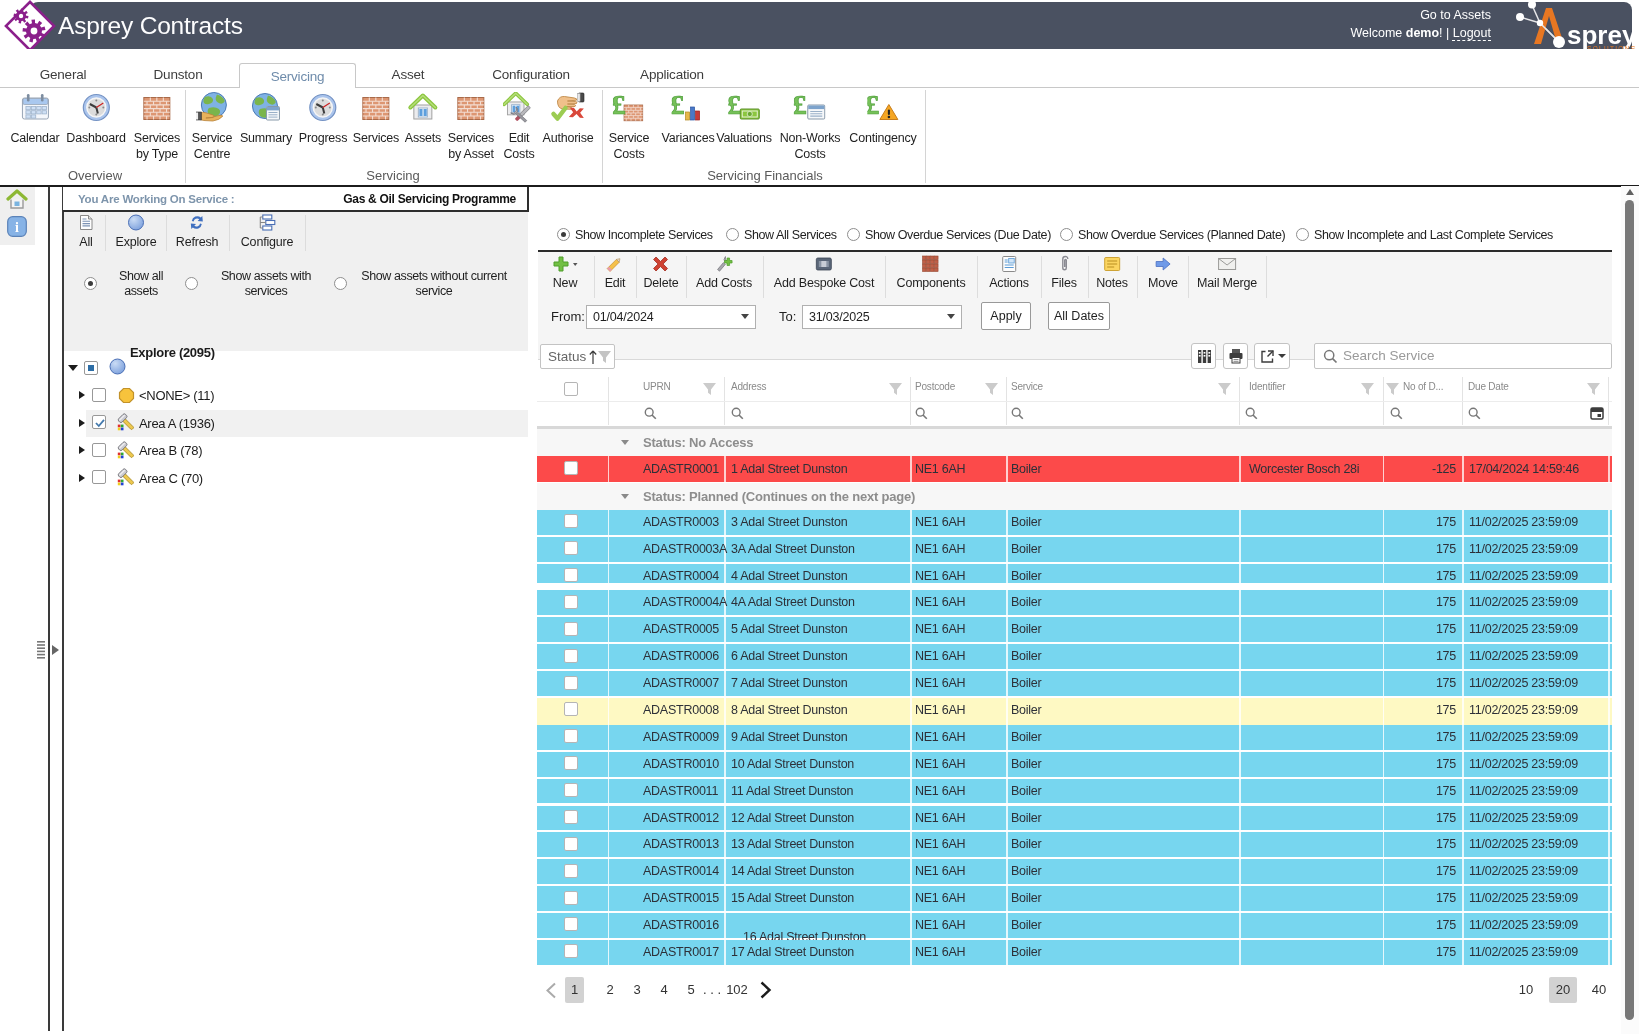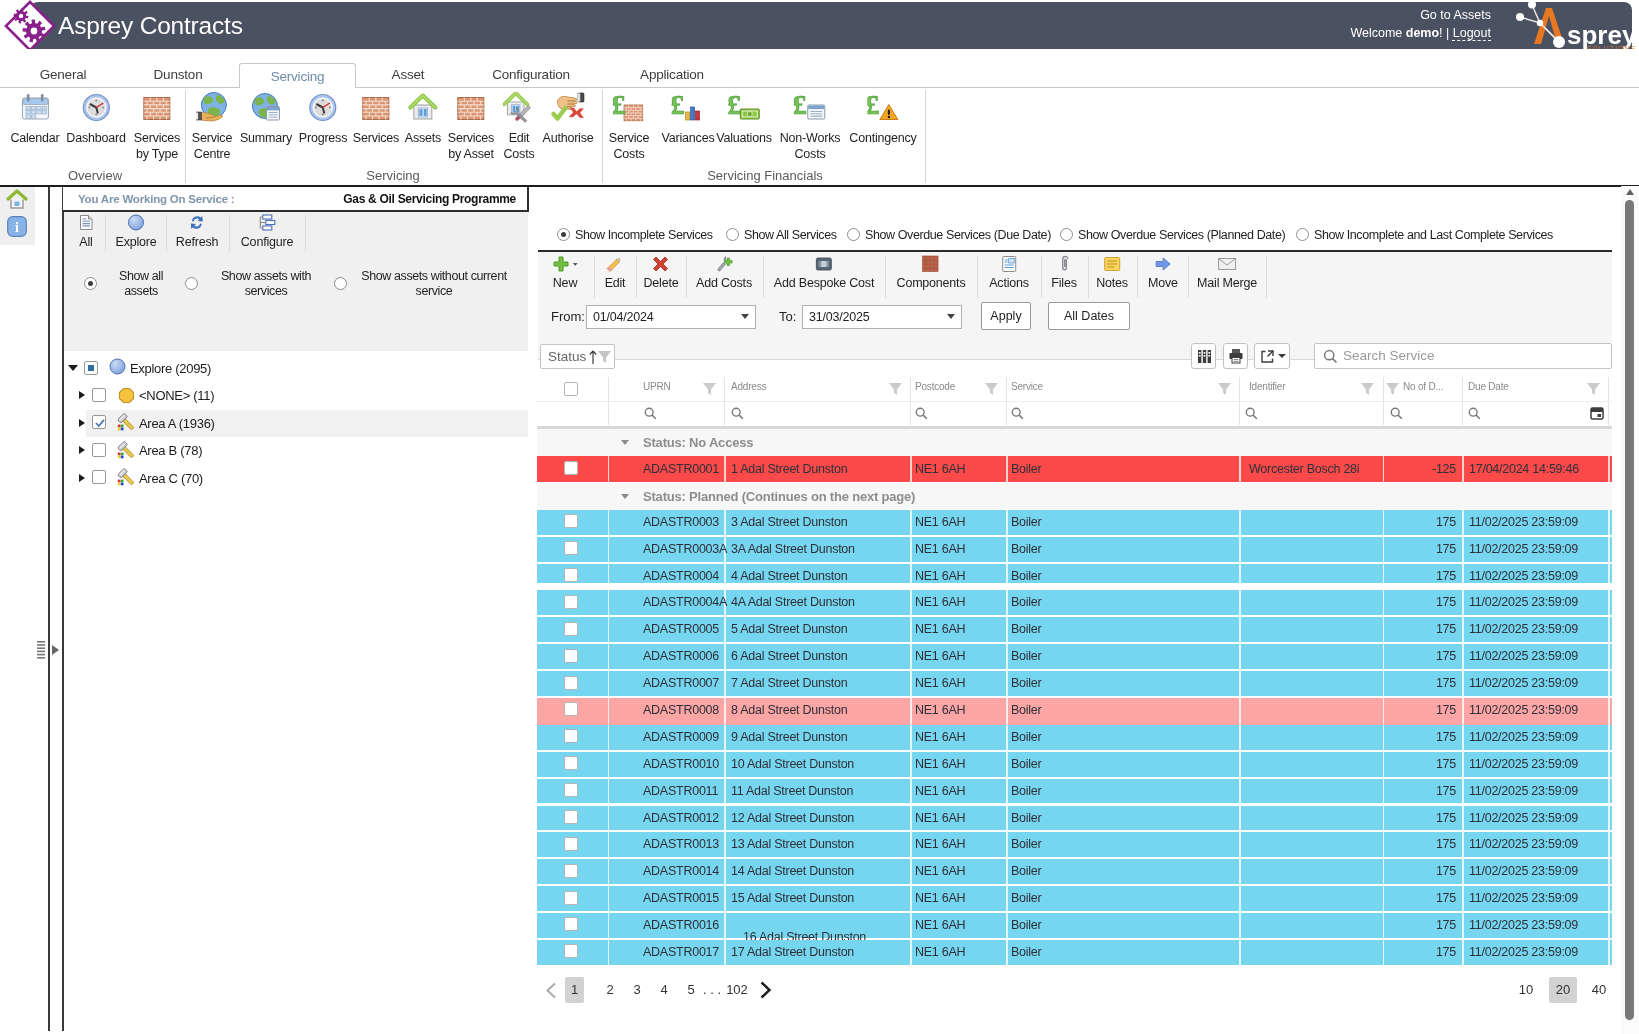--- a/index.html
+++ b/index.html
@@ -459,21 +459,21 @@
 <div class="rlbl" style="left:434px;top:269px;">Show assets without current<br>service</div>
 
 <div class="abs" style="left:86px;top:410px;width:442px;height:27px;background:#f1f1f1;"></div>
 <div class="tarr-d" style="left:68px;top:365px;"></div>
 <div class="cb" style="left:84px;top:361px;">
       <div class="ind"></div>
     </div>
 <svg class="abs" style="left:109px;top:358px;" width="17" height="17" viewBox="0 0 17 17">
       <circle cx="8.5" cy="8.5" r="7.5" fill="url(#bgr)" stroke="#4a6fb5" stroke-width="1"></circle>
     </svg>
-<div class="ttext" style="left:130px;top:361px;">Explore (2095)</div>
+<div class="ttext" style="left:130px;top:345px;font-weight:bold;">Explore (2095)</div>
 <div class="tarr-r" style="left:79px;top:391px;"></div>
 <div class="cb" style="left:92px;top:388px;"></div>
 <svg class="abs" style="left:118px;top:387px;" width="17" height="17" viewBox="0 0 17 17">
       <path d="M5.5 1.5 L11.5 1.5 L15.5 5.5 L15.5 11.5 L11.5 15.5 L5.5 15.5 L1.5 11.5 L1.5 5.5 Z" fill="#f7c33c" stroke="#c2922a" stroke-width="1.2"></path>
     </svg>
 <div class="ttext" style="left:139px;top:388px;">&lt;NONE&gt; (11)</div>
 <div class="tarr-r" style="left:79px;top:419px;"></div>
 <div class="cb" style="left:92px;top:415px;">
       <svg width="12" height="12" viewBox="0 0 12 12" style="position:absolute;left:0.5px;top:0.5px;">
         <path d="M2 6 L4.8 9 L10 2.8" fill="none" stroke="#4379ad" stroke-width="1.8"></path>
@@ -628,21 +628,21 @@
       </div>
 </div>
 
 <div class="flabel" style="left:551px;top:309px;">From:</div>
 <div class="finput" style="left:586px;top:305px;width:170px;">01/04/2024</div>
 <div class="fcaret" style="left:741px;top:314px;"></div>
 <div class="flabel" style="left:779px;top:309px;">To:</div>
 <div class="finput" style="left:802px;top:305px;width:160px;">31/03/2025</div>
 <div class="fcaret" style="left:947px;top:314px;"></div>
 <div class="fbtn" style="left:981px;top:302px;width:50px;line-height:26px;">Apply</div>
-<div class="fbtn" style="left:1048px;top:302px;width:82px;line-height:26px;">All Dates</div>
+<div class="fbtn" style="left:1048px;top:302px;width:62px;line-height:26px;">All Dates</div>
 
 <div id="statusbox">
   <span style="position:absolute;left:7px;top:4px;font-size:13.5px;color:#666;">Status</span>
   <svg style="position:absolute;left:47px;top:5px;" width="10" height="15" viewBox="0 0 10 15">
         <path d="M5 1 L5 14 M5 1 L1.8 4.5 M5 1 L8.2 4.5" fill="none" stroke="#3c3c3c" stroke-width="1.2"></path>
       </svg>
   <svg style="position:absolute;left:56px;top:5px;" width="15" height="14" viewBox="0 0 15 14">
         <path d="M1 1 L14 1 L9 7.5 L9 13 L6 10.8 L6 7.5 Z" fill="#c4c4c4"></path>
       </svg>
 </div>
@@ -906,21 +906,21 @@
       <div class="dsep" style="left:925px;background:rgba(255,255,255,0.8);"></div>
       <div class="dsep" style="left:1071px;background:rgba(255,255,255,0.8);"></div>
       <div class="dcell" style="left:106px;line-height:24.9px;">ADASTR0007</div>
       <div class="dcell" style="left:194px;line-height:24.9px;">7 Adal Street Dunston</div>
       <div class="dcell" style="left:378px;line-height:24.9px;">NE1 6AH</div>
       <div class="dcell" style="left:474px;line-height:24.9px;">Boiler</div>
       <div class="dcell" style="left:712px;line-height:24.9px;"></div>
       <div class="dcell" style="left:770px;width:149px;text-align:right;line-height:24.9px;">175</div>
       <div class="dcell" style="left:932px;line-height:24.9px;">11/02/2025 23:59:09</div>
     </div>
-<div class="drow" style="top:698.0px;height:27px;background:#fca5a5;">
+<div class="drow" style="top:698.0px;height:27px;background:#fef9c3;">
       <div class="rowcb" style="top:4.449999999999999px;"></div>
       <div class="dsep" style="left:70.5px;background:rgba(255,255,255,0.8);"></div>
       <div class="dsep" style="left:187px;background:rgba(255,255,255,0.8);"></div>
       <div class="dsep" style="left:373px;background:rgba(255,255,255,0.8);"></div>
       <div class="dsep" style="left:469px;background:rgba(255,255,255,0.8);"></div>
       <div class="dsep" style="left:702px;background:rgba(255,255,255,0.8);"></div>
       <div class="dsep" style="left:845.5px;background:rgba(255,255,255,0.8);"></div>
       <div class="dsep" style="left:925px;background:rgba(255,255,255,0.8);"></div>
       <div class="dsep" style="left:1071px;background:rgba(255,255,255,0.8);"></div>
       <div class="dcell" style="left:106px;line-height:24.9px;">ADASTR0008</div>

